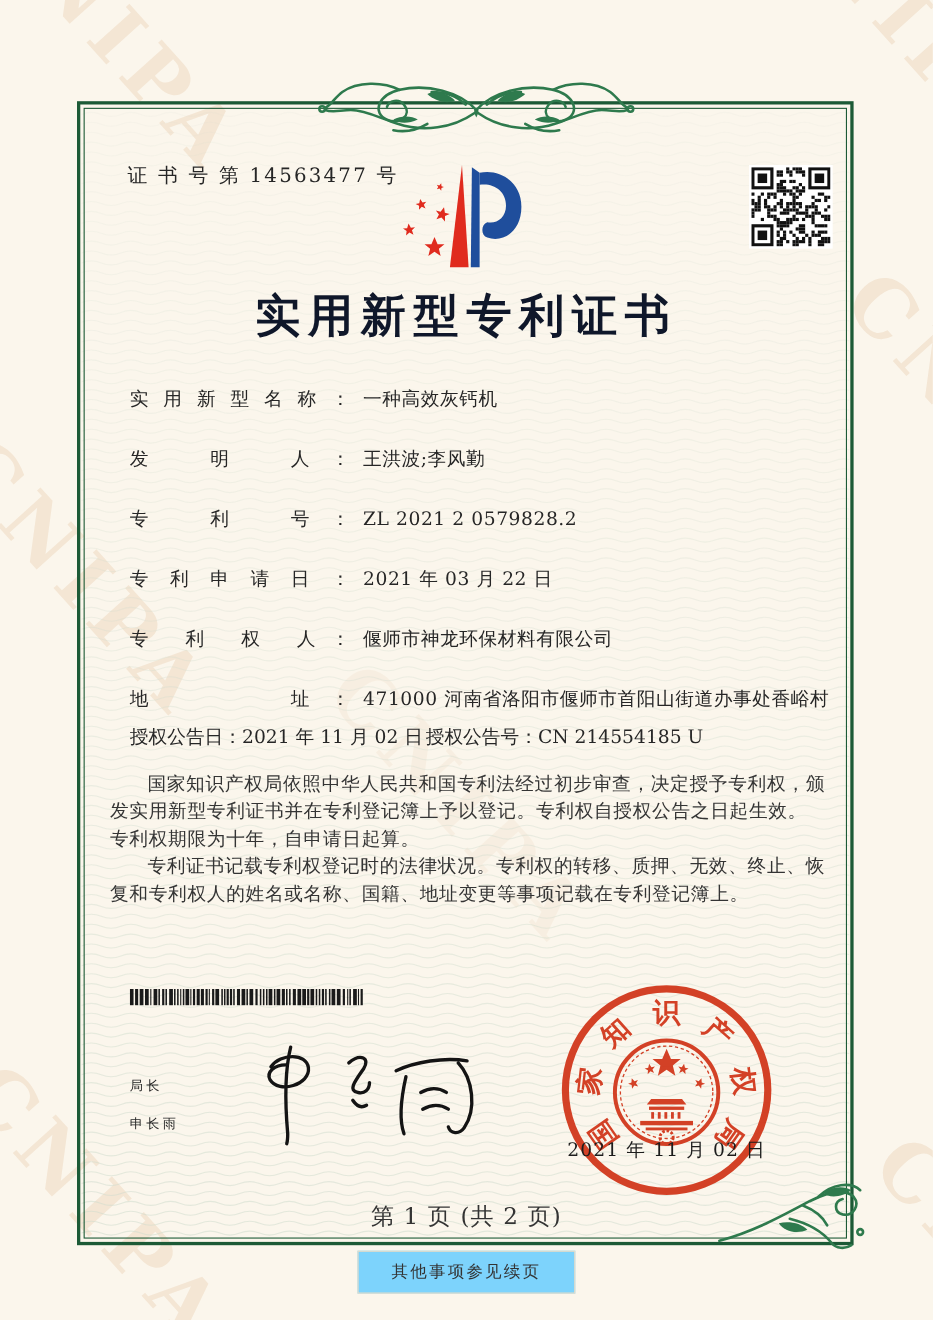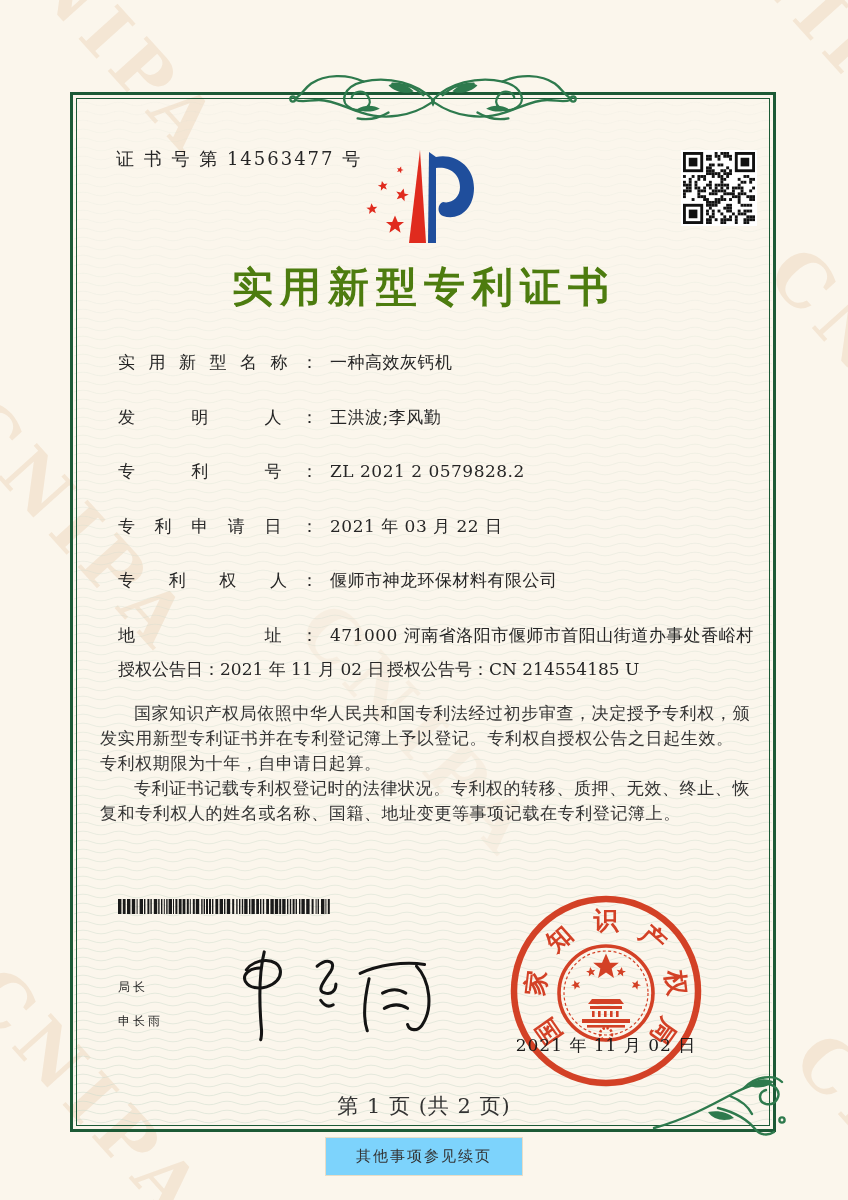--- a/index.html
+++ b/index.html
@@ -22,21 +22,21 @@
 
   .orn-top{position:absolute;left:288px;top:66px;width:290px;height:68px;}
   .orn-br{position:absolute;left:648px;top:1066px;width:140px;height:75px;}
   .orn path,.orn circle{stroke:var(--ornament-green);fill:none;stroke-width:2.4;stroke-linecap:round;}
   .orn .leaf{fill:var(--ornament-green);stroke:none;}
 
   
   .cert-no{position:absolute;left:116px;top:147px;font-size:18px;letter-spacing:2px;}
   .logo{position:absolute;left:352px;top:140px;width:150px;height:116px;}
   .qr{position:absolute;left:681px;top:150px;width:76px;height:76px;background:#fff;padding:2px;}
-  .title{position:absolute;left:0;top:260px;width:100%;text-align:center;font-size:41px;font-weight:700;letter-spacing:7px;color:#4d7c0f;}
+  .title{position:absolute;left:0;top:260px;width:100%;text-align:center;font-size:41px;font-weight:700;letter-spacing:7px;color:#0f172a;}
 
   
   .fields{position:absolute;left:118px;top:351px;width:560px;}
   .frow{height:54.5px;font-size:17px;white-space:nowrap;}
   .flabel{display:inline-block;width:200px;text-align:justify;text-align-last:justify;}
   .fvalue{margin-left:12px;letter-spacing:.5px;}
   .grant-row{position:absolute;left:118px;top:658px;font-size:17px;white-space:nowrap;text-align:right;}
   .grant-pair2{position:absolute;left:269px;top:0;}
 
   

